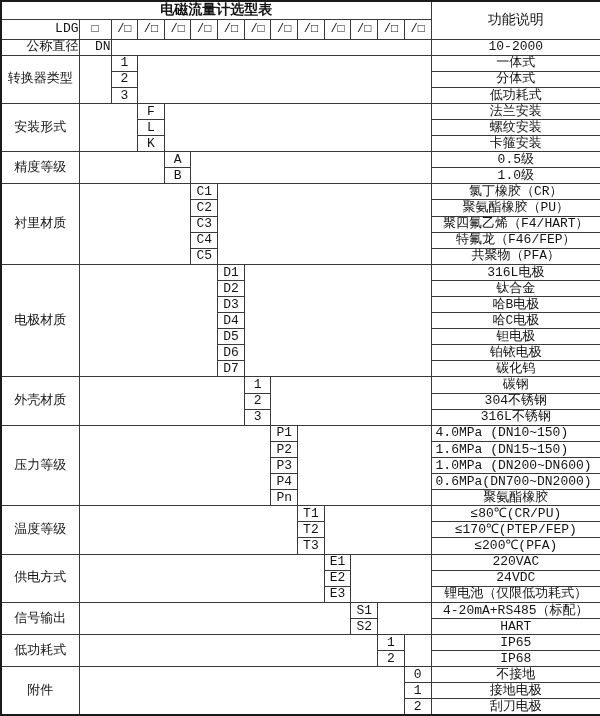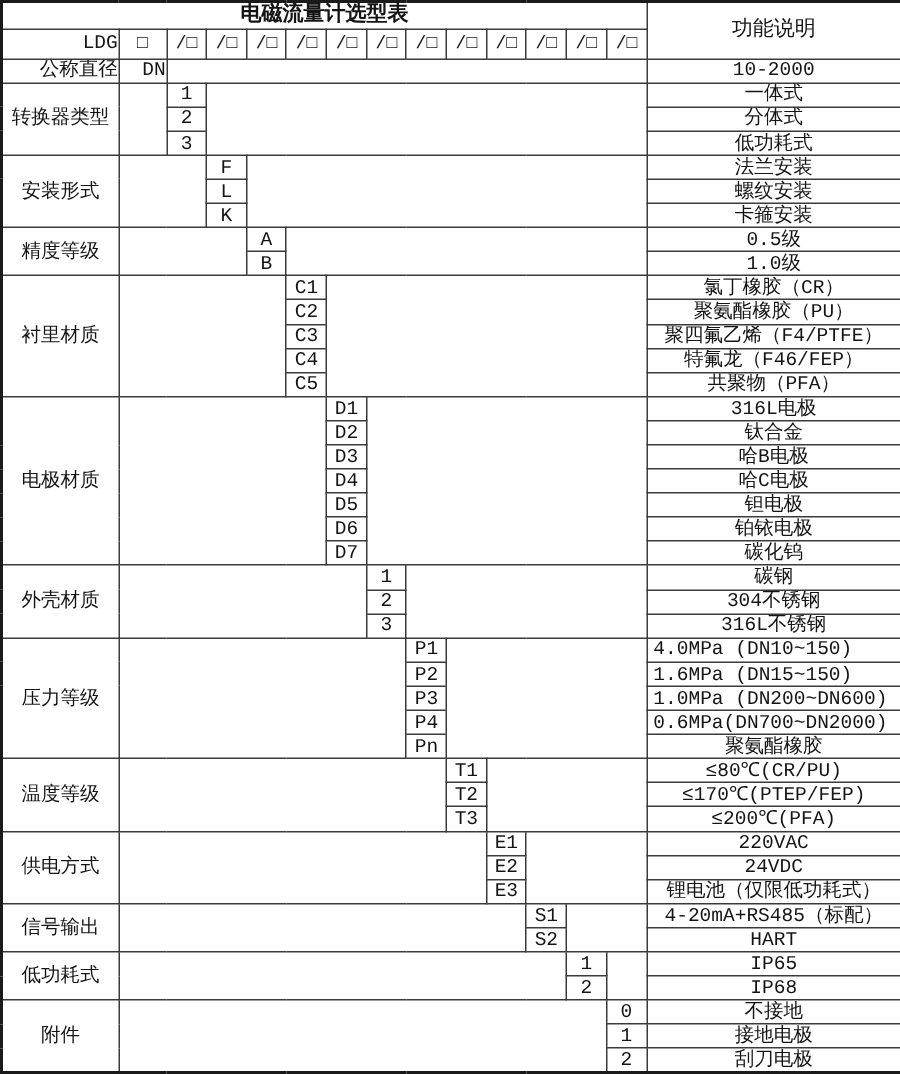--- a/index.html
+++ b/index.html
@@ -131,21 +131,21 @@
           <td class="code">C1</td>
           <td class="filler" rowspan="5" colspan="8"></td>
           <td class="desc">氯丁橡胶（CR）</td>
         </tr>
         <tr>
           <td class="code">C2</td>
           <td class="desc">聚氨酯橡胶（PU）</td>
         </tr>
         <tr>
           <td class="code">C3</td>
-          <td class="desc">聚四氟乙烯（F4/PTFE）</td>
+          <td class="desc">聚四氟乙烯（F4/HART）</td>
         </tr>
         <tr>
           <td class="code">C4</td>
           <td class="desc">特氟龙（F46/FEP）</td>
         </tr>
         <tr>
           <td class="code">C5</td>
           <td class="desc">共聚物（PFA）</td>
         </tr>
         <tr>

